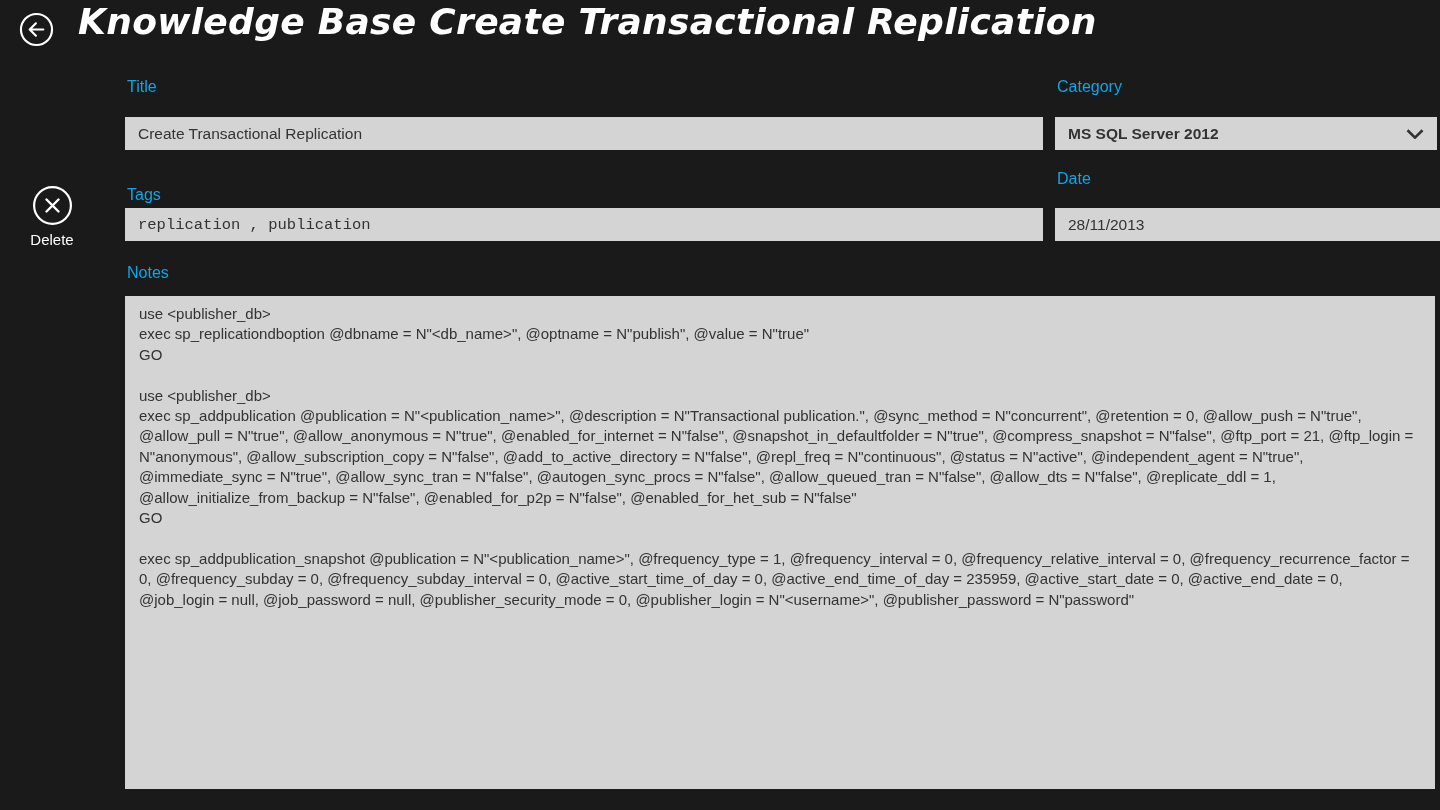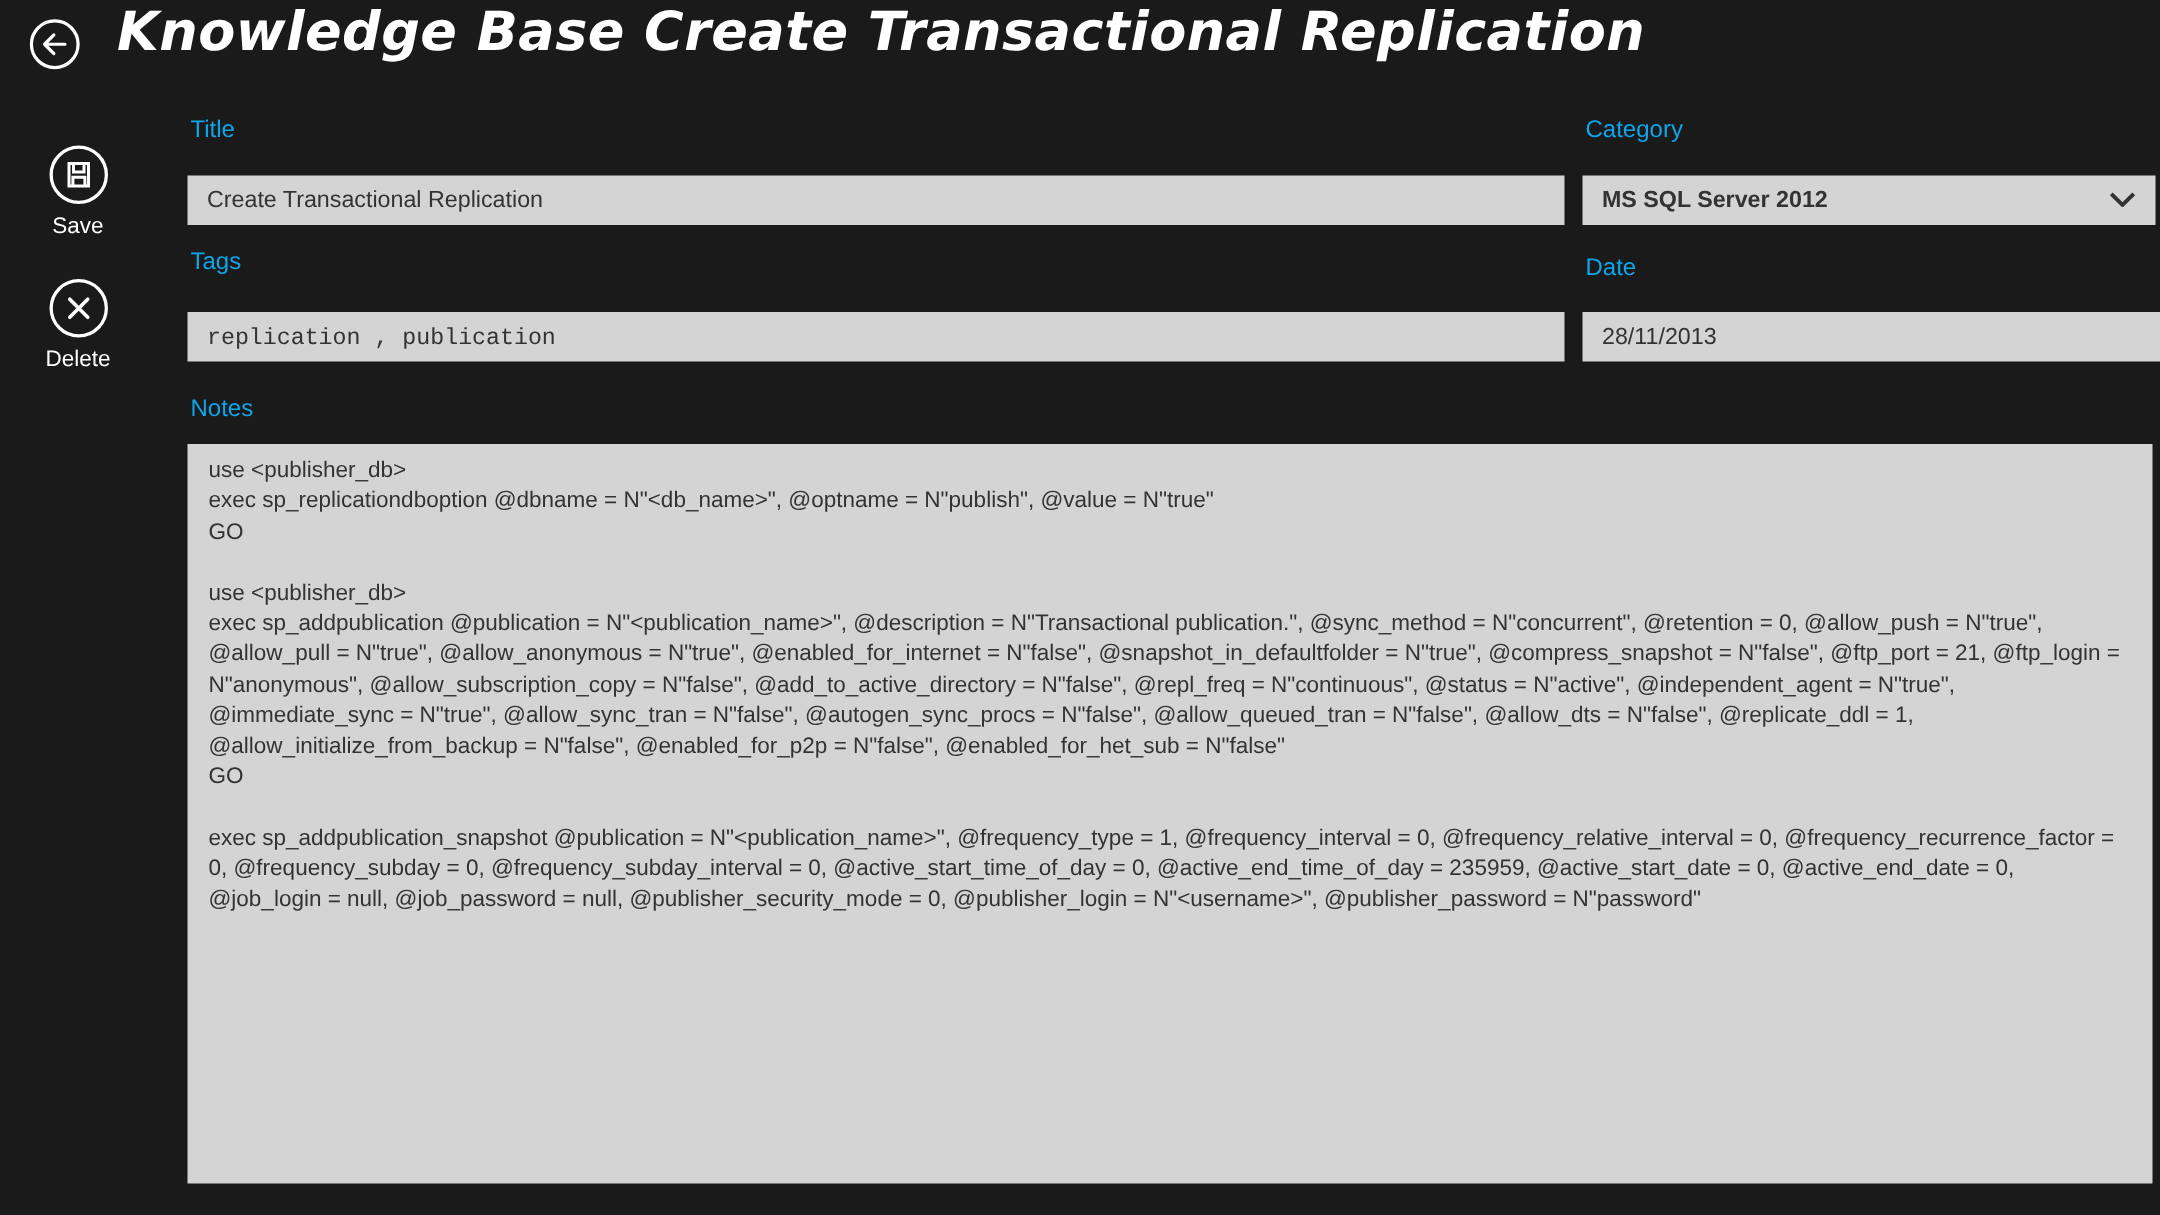--- a/index.html
+++ b/index.html
@@ -23,21 +23,21 @@
   .cmd { position:absolute; width:92px; text-align:center; color:#fff; cursor:pointer; }
   .cmd-save   { left:6px; top:96px; }
   .cmd-delete { left:6px; top:185px; }
   .cmd .circle { width:41px; height:41px; margin:0 auto; display:block; }
   .cmd .cmd-label { display:block; font-size:15px; margin-top:5px; color:#fff; }
 
   
   .field-label { position:absolute; color:#0ea5e9; font-size:16px; }
   .lbl-title    { left:127px;  top:78px;  }
   .lbl-category { left:1057px; top:78px;  }
-  .lbl-tags     { left:127px;  top:166px; }
+  .lbl-tags     { left:127px;  top:186px; }
   .lbl-date     { left:1057px; top:170px; }
   .lbl-notes    { left:127px;  top:264px; }
 
   
   .tb {
     position:absolute; height:33px; background:#d4d4d4; border:none;
     color:#333; font-size:15.5px; font-family:"Liberation Sans", sans-serif;
     padding:0 13px; outline:none;
   }
   .in-title { left:125px;  top:117px; width:918px; }
@@ -68,33 +68,20 @@
   <div class="back-button">
     <span>
       <svg width="35" height="35" viewBox="0 0 36 36">
         <circle cx="18" cy="18" r="16" fill="none" stroke="#fff" stroke-width="2.2"></circle>
         <path d="M11 18 h14 M11 18 l6.4 -6.4 M11 18 l6.4 6.4" fill="none" stroke="#fff" stroke-width="2.2" stroke-linecap="round"></path>
       </svg>
     </span>
   </div>
   <div class="page-title">Knowledge Base Create Transactional Replication</div>
 
-  <div class="cmd cmd-save">
-    <span class="circle">
-      <svg width="41" height="41" viewBox="0 0 41 41">
-        <circle cx="20.5" cy="20.5" r="18.4" fill="none" stroke="#fff" stroke-width="2.2"></circle>
-        <g fill="none" stroke="#fff" stroke-width="2">
-          <path d="M14 13 h13 v15 h-13 z"></path>
-          <path d="M17 13 v5.6 h7 v-5.6"></path>
-          <path d="M16.6 28 v-5.8 h8 v5.8"></path>
-        </g>
-      </svg>
-    </span>
-    <span class="cmd-label">Save</span>
-  </div>
 
   <div class="cmd cmd-delete">
     <span class="circle">
       <svg width="41" height="41" viewBox="0 0 41 41">
         <circle cx="20.5" cy="20.5" r="18.4" fill="none" stroke="#fff" stroke-width="2.2"></circle>
         <path d="M14.5 14.5 L26.5 26.5 M26.5 14.5 L14.5 26.5" fill="none" stroke="#fff" stroke-width="2.4" stroke-linecap="round"></path>
       </svg>
     </span>
     <span class="cmd-label">Delete</span>
   </div>

